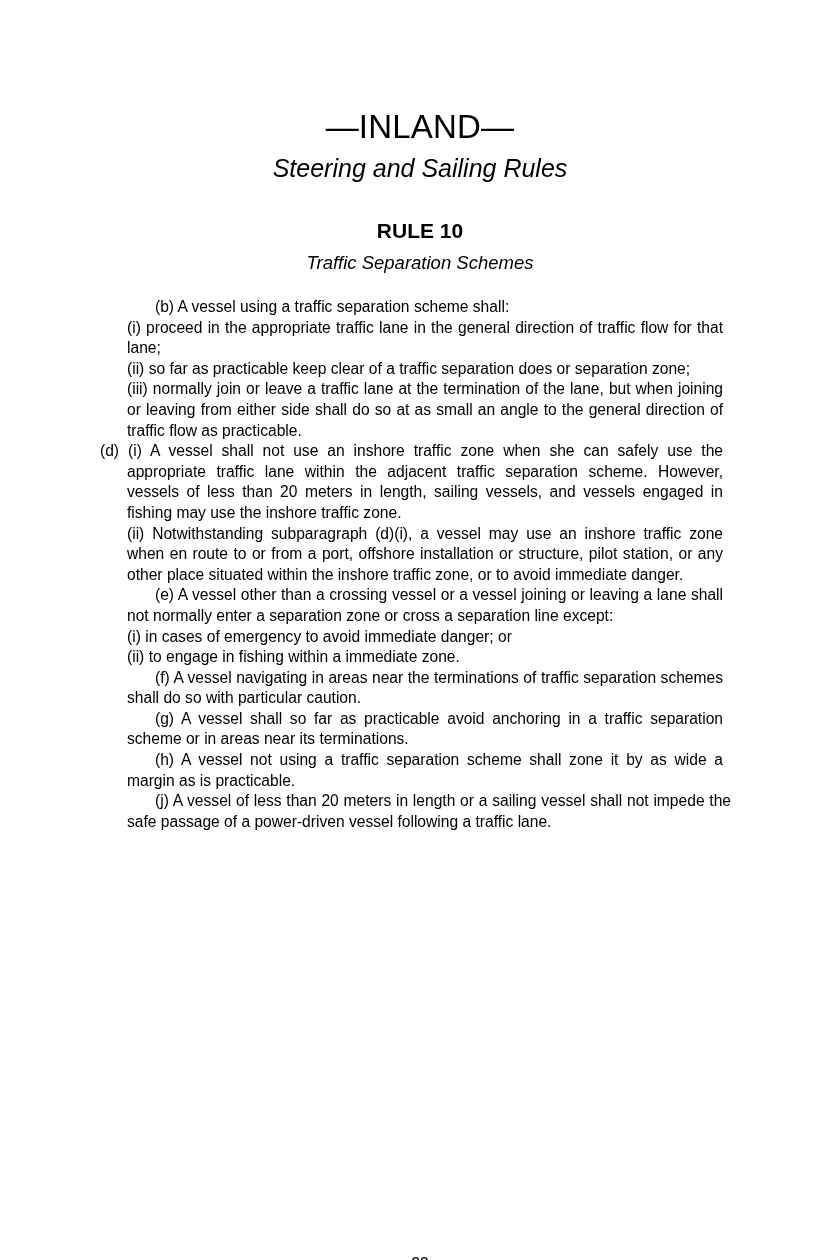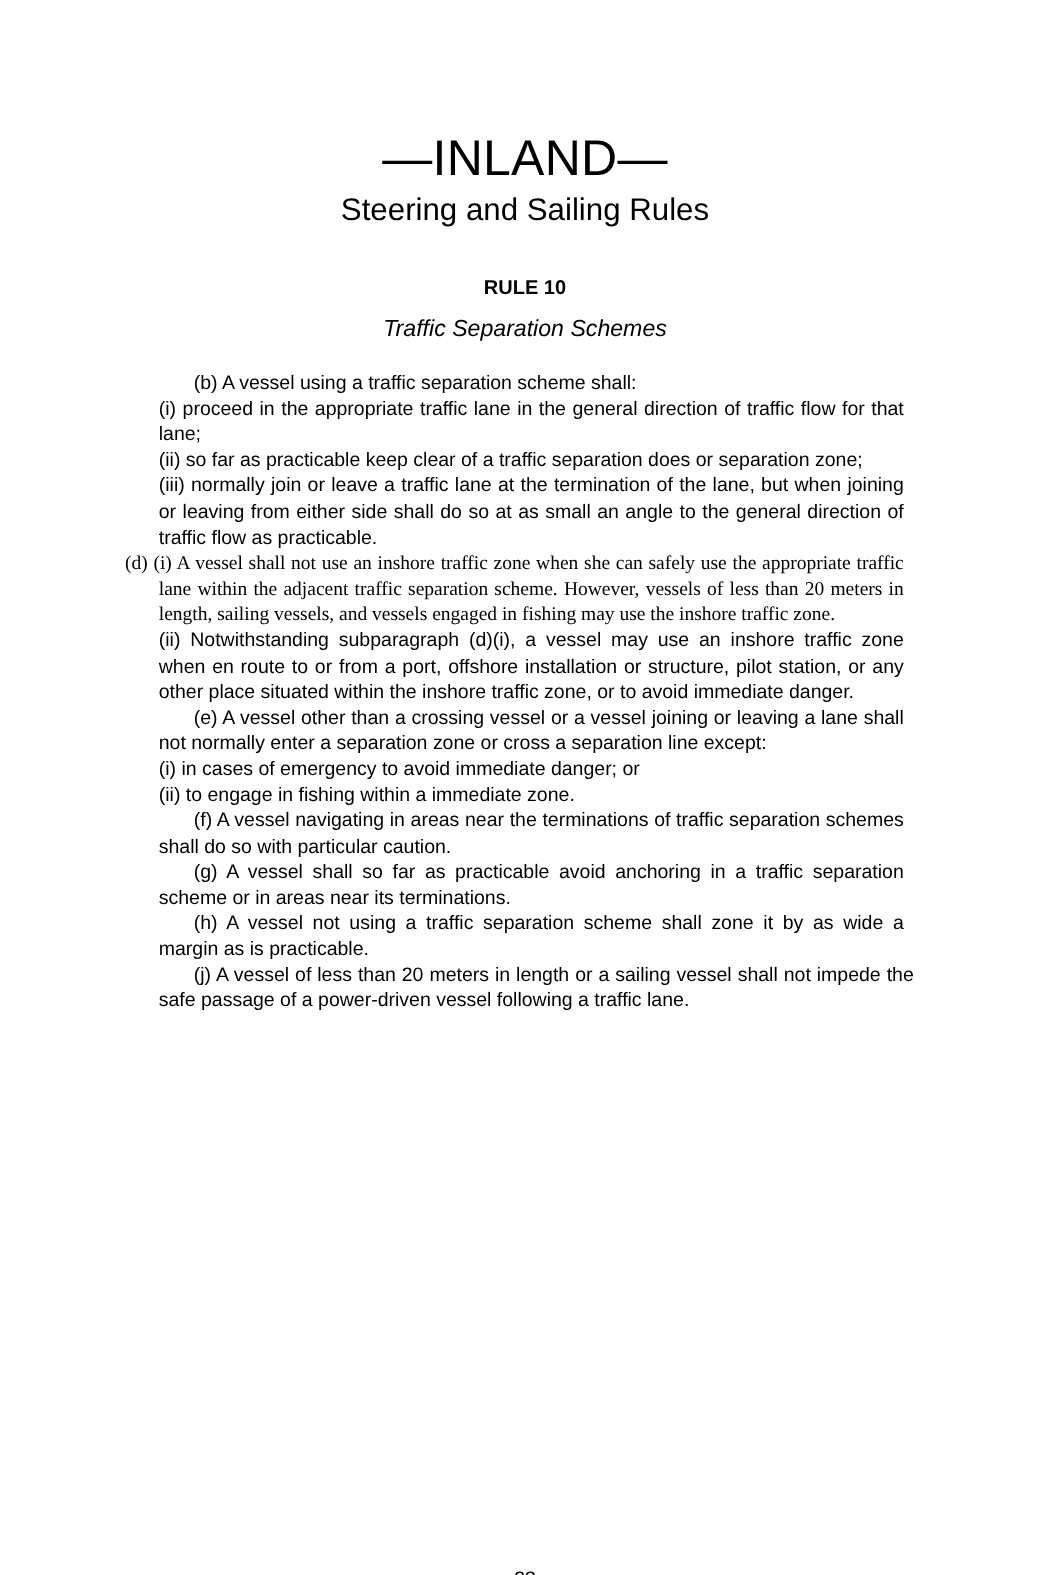--- a/index.html
+++ b/index.html
@@ -21,34 +21,35 @@
 
   
   .heading-block {
     position: absolute;
     left: 0;
     top: 108px;
     width: 840px;
     text-align: center;
   }
   .title-inland {
-    font-size: 40px;
+    font-size: 33px;
     font-weight: normal;
     letter-spacing: 0.2px;
     line-height: 38px;
     margin: 0;
   }
   .title-sub {
     font-size: 25px;
+    font-style: italic;
     font-weight: normal;
     line-height: 32px;
     margin: 6px 0 0 0;
   }
   .rule-number {
-    font-size: 16px;
+    font-size: 21px;
     font-weight: bold;
     line-height: 26px;
     margin: 34px 0 0 0;
   }
   .rule-title {
     font-size: 18.5px;
     font-style: italic;
     font-weight: normal;
     line-height: 24px;
     margin: 7px 0 0 0;
@@ -75,21 +76,20 @@
   }
   
   .subpara {
     margin-left: 55px;
     text-indent: 0;
   }
   
   .para-hang {
     margin-left: 55px;
     text-indent: -27px;
-    font-family: Liberation Serif, serif;
   }
   
   .para-wide {
     text-indent: 28px;
     margin-left: -8px;
     width: 604px;
   }
   
   .body-block p:last-child,
   .body-block p {

